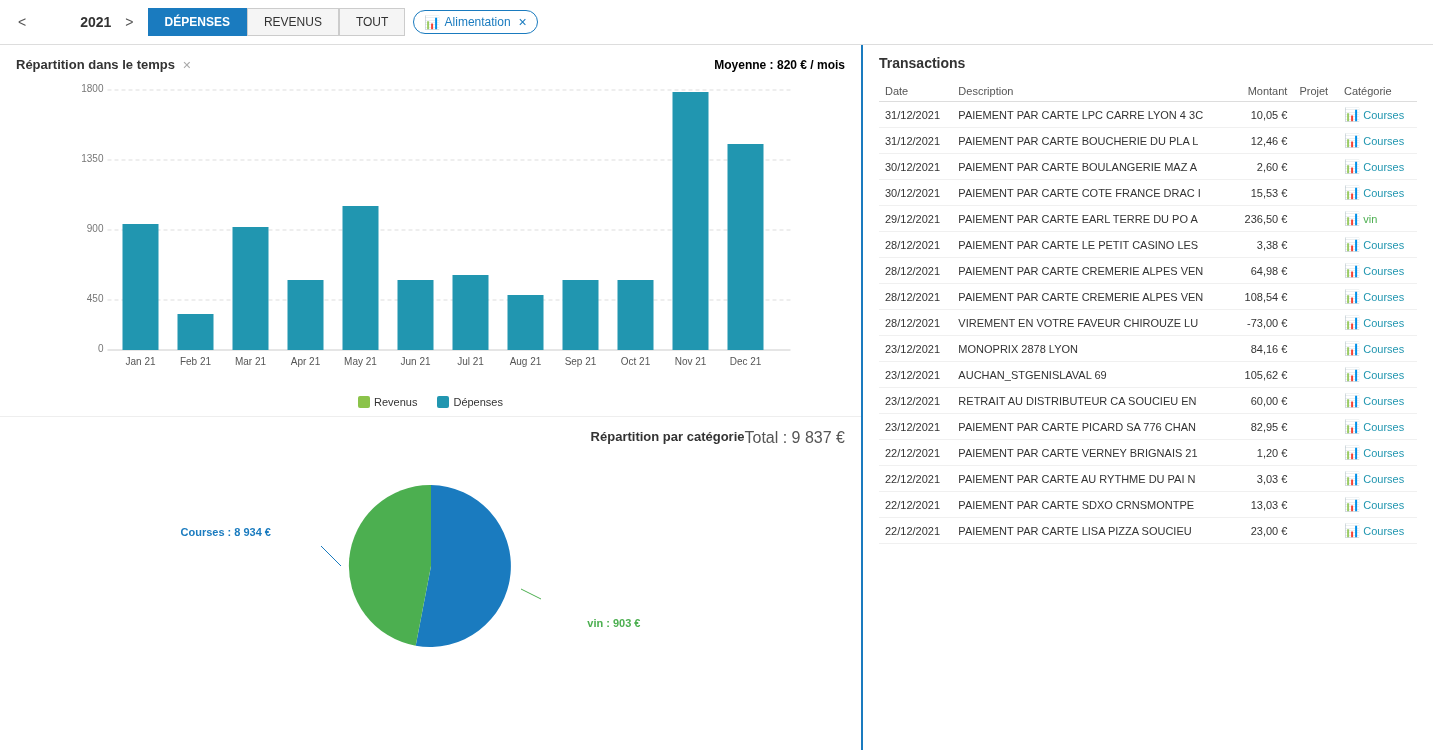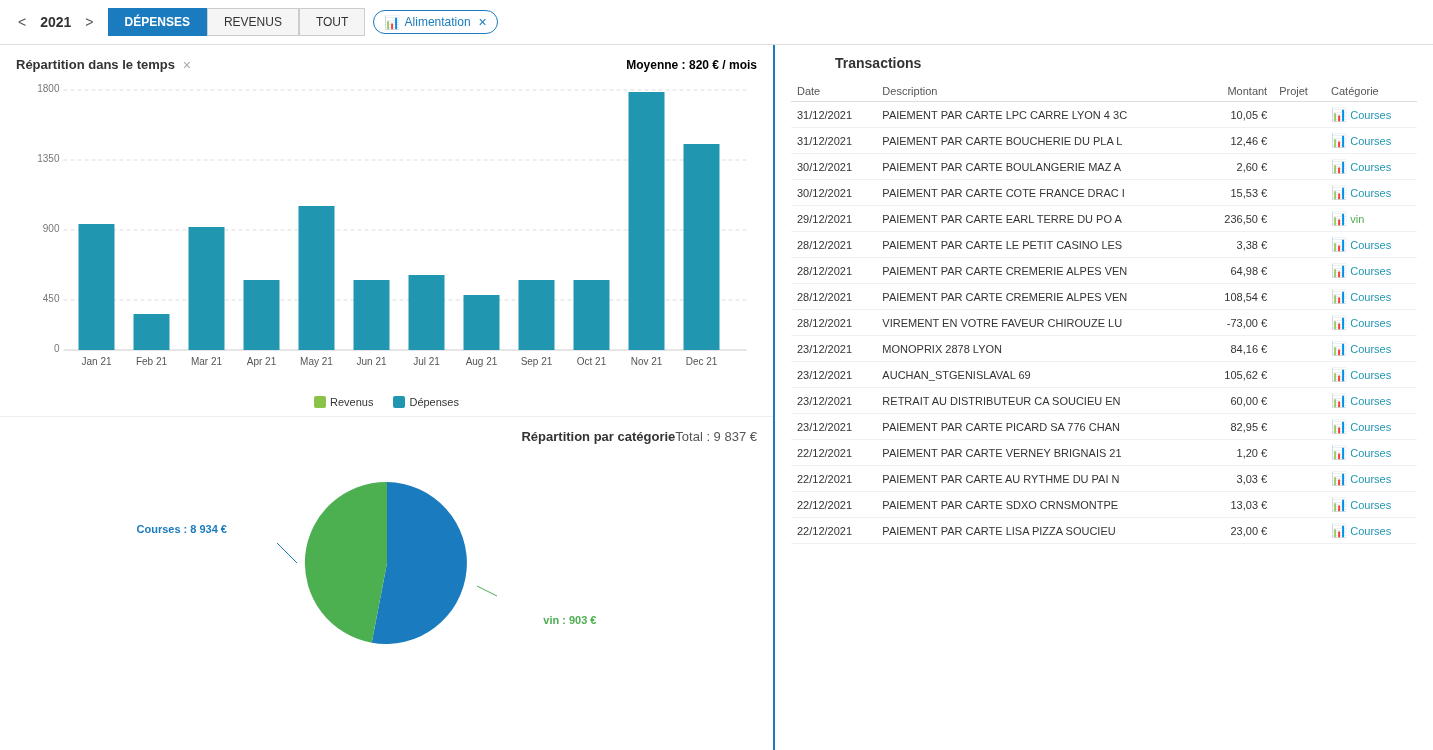--- a/index.html
+++ b/index.html
@@ -8,21 +8,21 @@
     
     .top-nav {
       display: flex; align-items: center; gap: 8px;
       padding: 8px 12px; border-bottom: 1px solid #ddd;
       background: #fff;
     }
     .nav-arrow {
       cursor: pointer; font-size: 14px; color: #555;
       background: none; border: none; padding: 2px 6px;
     }
-    .nav-year { font-size: 14px; font-weight: bold; }
+    .nav-year { font-size: 14px; font-weight: bold; margin-left: 40px; }
     .tab-btn {
       padding: 6px 16px; border: 1px solid #ccc; background: #f5f5f5;
       cursor: pointer; font-size: 12px; color: #333;
     }
     .tab-btn.active {
       background: #1a7bbf; color: #fff; border-color: #1a7bbf; font-weight: bold;
     }
     .filter-chip {
       display: flex; align-items: center; gap: 4px;
       border: 1.5px solid #1a7bbf; border-radius: 16px;
@@ -30,21 +30,21 @@
       background: #fff; cursor: pointer;
     }
     .filter-chip .chip-icon { color: #1a7bbf; font-size: 13px; }
     .filter-chip .chip-close { color: #1a7bbf; font-size: 14px; margin-left: 4px; }
 
     
     .main-layout {
       display: flex; height: calc(100vh - 44px);
     }
     .left-panel {
-      width: 775px; flex-shrink: 0; border-right: 2px solid #1a7bbf;
+      width: 863px; flex-shrink: 0; border-right: 2px solid #1a7bbf;
       overflow-y: auto; padding-bottom: 32px;
     }
     .right-panel {
       flex: 1; overflow-y: auto;
     }
 
     
     .chart-section {
       padding: 12px 16px 8px 16px;
     }
@@ -58,32 +58,32 @@
     .legend {
       display: flex; justify-content: center; gap: 20px; margin-top: 6px;
     }
     .legend-item { display: flex; align-items: center; gap: 4px; font-size: 11px; }
     .legend-dot { width: 12px; height: 12px; border-radius: 2px; }
 
     
     .cat-section { padding: 12px 16px; border-top: 1px solid #eee; }
     .cat-header { display: flex; justify-content: flex-end; margin-bottom: 4px; }
     .cat-title { font-size: 13px; font-weight: bold; }
-    .cat-total { font-size: 13px; color: #555; }
+    .cat-total { font-size: 16px; color: #555; }
     .cat-breadcrumb { font-size: 11px; color: #777; margin-bottom: 12px; }
 
     
     .pie-container {
       display: flex; align-items: center; justify-content: center;
       margin-top: 20px; position: relative; height: 200px;
     }
 
     
     .transactions-section { padding: 10px 16px; }
-    .trans-title { font-size: 14px; font-weight: bold; margin-bottom: 10px; margin-left: 44px; }
+    .trans-title { font-size: 14px; font-weight: bold; margin-bottom: 10px; }
     .trans-table { width: 100%; border-collapse: collapse; }
     .trans-table th {
       text-align: left; font-size: 11px; color: #555; font-weight: normal;
       border-bottom: 1px solid #ddd; padding: 4px 6px;
     }
     .trans-table td {
       font-size: 11px; padding: 5px 6px; border-bottom: 1px solid #f0f0f0;
       color: #333; vertical-align: middle;
     }
     .amount-col { text-align: right; white-space: nowrap; }

